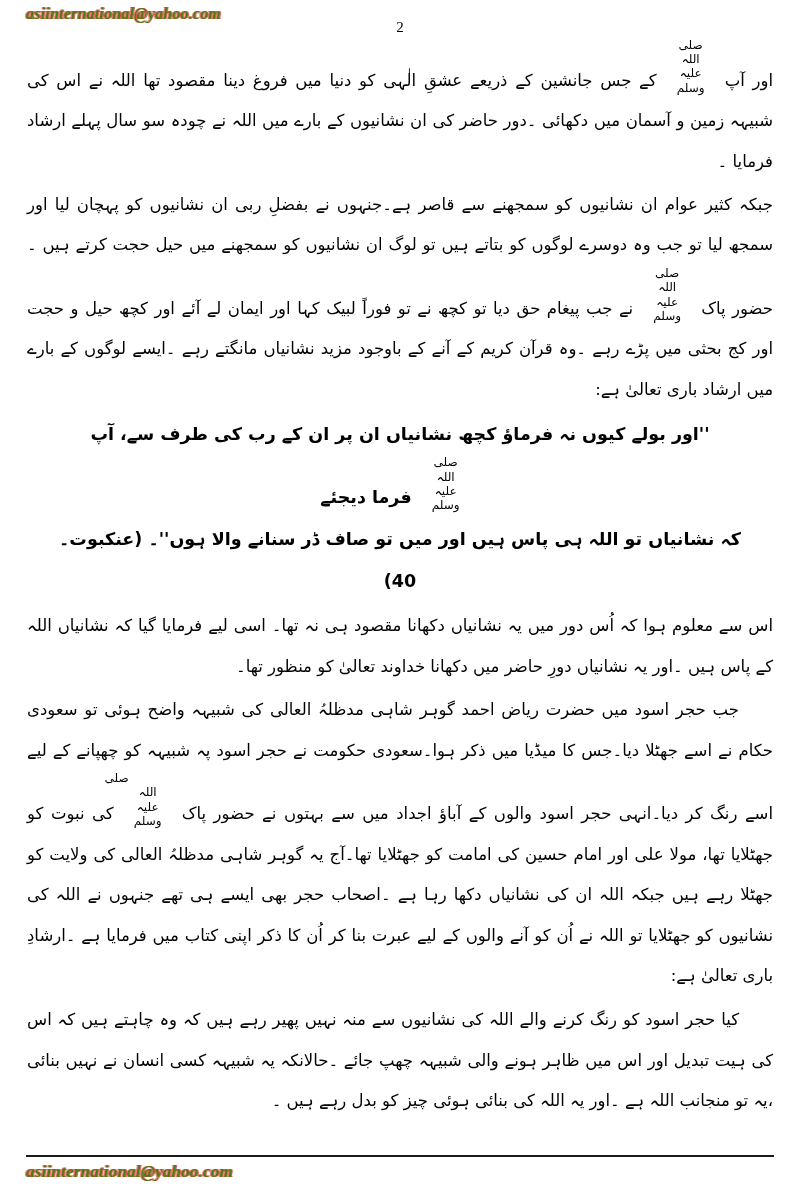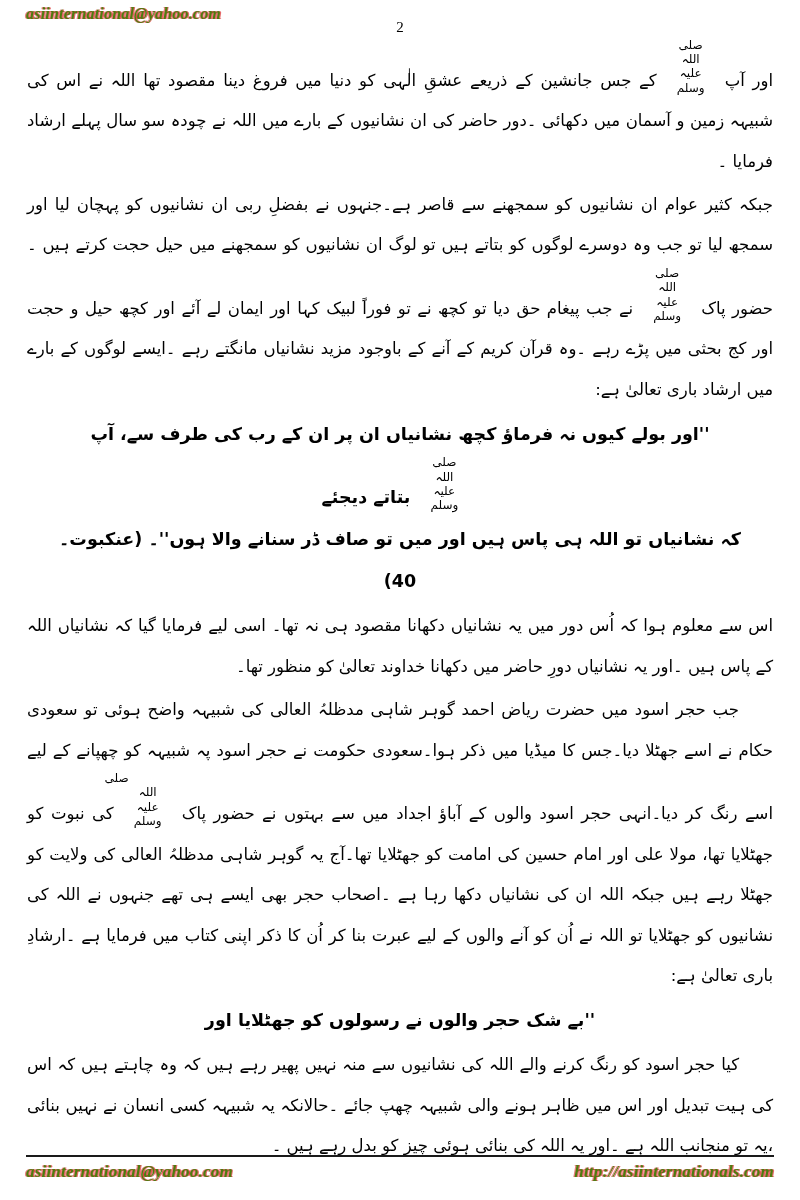--- a/index.html
+++ b/index.html
@@ -92,34 +92,32 @@
   </div>
 
   <div class="content">
 
     <p class="para"><span>اور آپ</span><span class="saw">صلی اللہ علیہ وسلم</span><span>کے جس جانشین کے ذریعے عشقِ الٰہی کو دنیا میں فروغ دینا مقصود تھا اللہ نے اس کی شبیہہ زمین و آسمان میں دکھائی ۔دور حاضر کی ان نشانیوں کے بارے میں اللہ نے چودہ سو سال پہلے ارشاد فرمایا ۔</span></p>
 
 
     <p class="para"><span>جبکہ کثیر عوام ان نشانیوں کو سمجھنے سے قاصر ہے۔جنہوں نے بفضلِ ربی ان نشانیوں کو پہچان لیا اور سمجھ لیا تو جب وہ دوسرے لوگوں کو بتاتے ہیں تو لوگ ان نشانیوں کو سمجھنے میں حیل حجت کرتے ہیں ۔حضور پاک</span><span class="saw">صلی اللہ علیہ وسلم</span><span>نے جب پیغام حق دیا تو کچھ نے تو فوراً لبیک کہا اور ایمان لے آئے اور کچھ حیل و حجت اور کج بحثی میں پڑے رہے ۔وہ قرآن کریم کے آنے کے باوجود مزید نشانیاں مانگتے رہے ۔ایسے لوگوں کے بارے میں ارشاد باری تعالیٰ ہے:</span></p>
 
     <div class="quote">
-      <span class="qline"><span>''اور بولے کیوں نہ فرماؤ کچھ نشانیاں ان پر ان کے رب کی طرف سے، آپ</span><span class="saw">صلی اللہ علیہ وسلم</span><span>بتاتے دیجئے</span></span>
+      <span class="qline"><span>''اور بولے کیوں نہ فرماؤ کچھ نشانیاں ان پر ان کے رب کی طرف سے، آپ</span><span class="saw">صلی اللہ علیہ وسلم</span><span>فرما دیجئے</span></span>
       <span class="qline">کہ نشانیاں تو اللہ ہی پاس ہیں اور میں تو صاف ڈر سنانے والا ہوں''۔ (عنکبوت۔40)</span>
     </div>
 
     <p class="para">اس سے معلوم ہوا کہ اُس دور میں یہ نشانیاں دکھانا مقصود ہی نہ تھا۔ اسی لیے فرمایا گیا کہ نشانیاں اللہ کے پاس ہیں ۔اور یہ نشانیاں دورِ حاضر میں دکھانا خداوند تعالیٰ کو منظور تھا۔</p>
 
     <p class="para indent"><span>جب حجر اسود میں حضرت ریاض احمد گوہر شاہی مدظلہُ العالی کی شبیہہ واضح ہوئی تو سعودی حکام نے اسے جھٹلا دیا۔جس کا میڈیا میں ذکر ہوا۔سعودی حکومت نے حجر اسود پہ شبیہہ کو چھپانے کے لیے اسے رنگ کر دیا۔انہی حجر اسود والوں کے آباؤ اجداد میں سے بہتوں نے حضور پاک</span><span class="saw">صلی اللہ علیہ وسلم</span><span>کی نبوت کو جھٹلایا تھا، مولا علی اور امام حسین کی امامت کو جھٹلایا تھا۔آج یہ گوہر شاہی مدظلہُ العالی کی ولایت کو جھٹلا رہے ہیں جبکہ اللہ ان کی نشانیاں دکھا رہا ہے ۔اصحاب حجر بھی ایسے ہی تھے جنہوں نے اللہ کی نشانیوں کو جھٹلایا تو اللہ نے اُن کو آنے والوں کے لیے عبرت بنا کر اُن کا ذکر اپنی کتاب میں فرمایا ہے ۔ارشادِ باری تعالیٰ ہے:</span></p>
 
     <div class="quote">
-      <span class="qline">''بے شک حجر والوں نے رسولوں کو جھٹلایا اور</span>
     </div>
 
     <p class="para indent">کیا حجر اسود کو رنگ کرنے والے اللہ کی نشانیوں سے منہ نہیں پھیر رہے ہیں کہ وہ چاہتے ہیں کہ اس کی ہیت تبدیل اور اس میں ظاہر ہونے والی شبیہہ چھپ جائے ۔حالانکہ یہ شبیہہ کسی انسان نے نہیں بنائی ،یہ تو منجانب اللہ ہے ۔اور یہ اللہ کی بنائی ہوئی چیز کو بدل رہے ہیں ۔</p>
 
   </div>
 
   <div class="footer">
     <a class="link-text" href="#">asiinternational@yahoo.com</a>
-    <a class="link-text" href="#">http://asiinternationals.com</a>
   </div>
 
 </div>
 
 </body></html>

